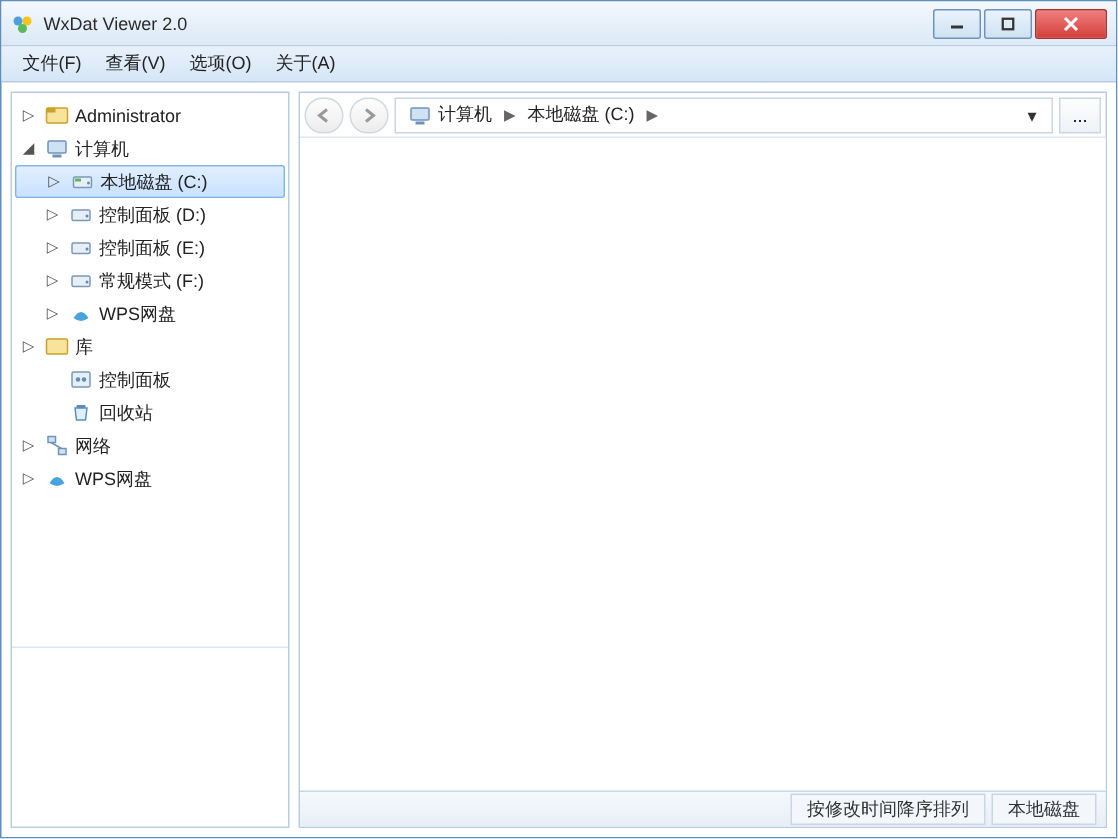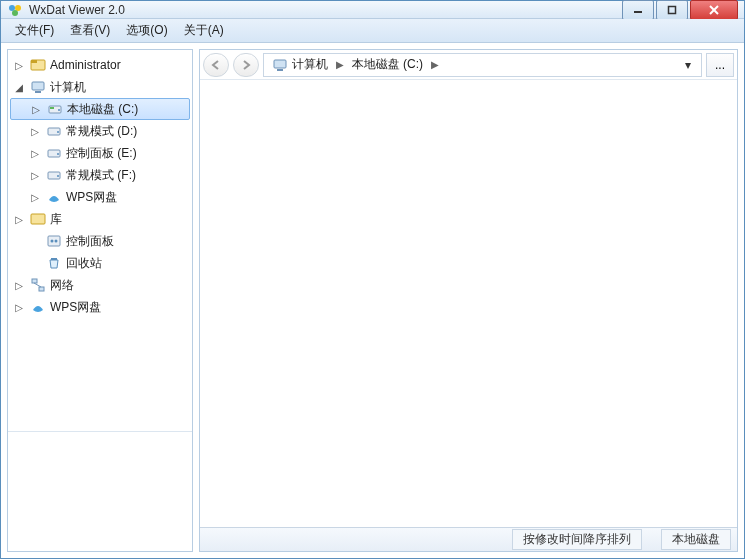--- a/index.html
+++ b/index.html
@@ -1,20 +1,20 @@
 <!DOCTYPE html>
 <html><head>
 <meta charset="utf-8">
 <style>
 * { box-sizing: border-box; margin: 0; padding: 0; font-family: "Microsoft YaHei", "SimSun", sans-serif; font-size: 12px; }
 html, body { width: 745px; height: 559px; overflow: hidden; }
 
 .window { width: 745px; height: 559px; background: #fff; border: 1px solid #5a8ebc; display: flex; flex-direction: column; }
 
-.titlebar { height: 18px; background: linear-gradient(#f3f8fd, #dbe9f7); display: flex; align-items: center; padding: 0 6px; border-bottom: 1px solid #b8cde2; }
+.titlebar { height: 30px; background: linear-gradient(#f3f8fd, #dbe9f7); display: flex; align-items: center; padding: 0 6px; border-bottom: 1px solid #b8cde2; }
 .titlebar .app-icon { width: 16px; height: 16px; margin-right: 6px; }
 .titlebar .title { flex: 1; color: #2b2b2b; }
 .win-controls { display: flex; }
 .win-btn { width: 32px; height: 20px; margin-left: 2px; border: 1px solid #6f93b8; border-radius: 2px; display: flex; align-items: center; justify-content: center; background: linear-gradient(#eaf3fb,#cfe2f3); cursor: pointer; }
 .win-btn.close { background: linear-gradient(#f08080,#d43f3a); border-color: #b02e2a; width: 48px; }
 .win-btn svg { display: block; }
 
 .menubar { height: 24px; background: linear-gradient(#e8f1fb,#d6e6f6); display: flex; align-items: center; padding: 0 6px; border-bottom: 1px solid #b8cde2; }
 .menu-item { padding: 2px 8px; cursor: pointer; color: #232323; }
 
@@ -37,21 +37,21 @@
 .navbtn { width: 26px; height: 24px; border: 1px solid #d0d8e0; border-radius: 12px; background: linear-gradient(#fefefe,#ececec); display: flex; align-items: center; justify-content: center; color: #aaa; cursor: pointer; }
 .crumbbar { flex: 1; height: 24px; border: 1px solid #c9d6e4; background: #fff; display: flex; align-items: center; padding: 0 4px; overflow: hidden; }
 .crumb { display: flex; align-items: center; padding: 0 4px; color: #222; cursor: pointer; height: 100%; }
 .crumb-sep { color: #666; padding: 0 4px; font-size: 10px; }
 .crumb .ico { width:16px; height:16px; margin-right:4px; display:inline-flex; }
 .crumb-drop { margin-left: auto; width: 18px; text-align: center; color: #333; cursor: pointer; }
 .more-btn { width: 28px; height: 24px; border: 1px solid #c9d6e4; background: linear-gradient(#fdfdfd,#eef2f7); display: flex; align-items: center; justify-content: center; cursor: pointer; }
 
 .content { flex: 1; background: #fff; }
 
-.statusbar { height: 24px; border-top: 1px solid #c9d6e4; background: linear-gradient(#f5f9fd,#e7eef7); display: flex; align-items: center; justify-content: flex-end; padding: 0 6px; gap: 19px; }
+.statusbar { height: 24px; border-top: 1px solid #c9d6e4; background: linear-gradient(#f5f9fd,#e7eef7); display: flex; align-items: center; justify-content: flex-end; padding: 0 6px; gap: 4px; }
 .status-cell { border: 1px solid #c9d6e4; padding: 1px 10px; background: #f3f7fb; color: #333; }
 
 
 </style>
 </head>
 <body>
 
 <div class="window">
 
   <div class="titlebar">
@@ -126,21 +126,21 @@
             <span class="lbl">本地磁盘 (C:)</span>
           </div>
           <div class="tree-row depth1">
             <span class="arrow">▷</span>
             <span class="ico">
               <svg width="16" height="16">
                 <rect x="2" y="5" width="12" height="7" rx="1" fill="#e8eef5" stroke="#7a98b8"></rect>
                 <circle cx="12" cy="9" r="1" fill="#5a8ebc"></circle>
               </svg>
             </span>
-            <span class="lbl">常规模式 (D:)</span>
+            <span class="lbl">控制面板 (D:)</span>
           </div>
           <div class="tree-row depth1">
             <span class="arrow">▷</span>
             <span class="ico">
               <svg width="16" height="16">
                 <rect x="2" y="5" width="12" height="7" rx="1" fill="#e8eef5" stroke="#7a98b8"></rect>
                 <circle cx="12" cy="9" r="1" fill="#5a8ebc"></circle>
               </svg>
             </span>
             <span class="lbl">控制面板 (E:)</span>

